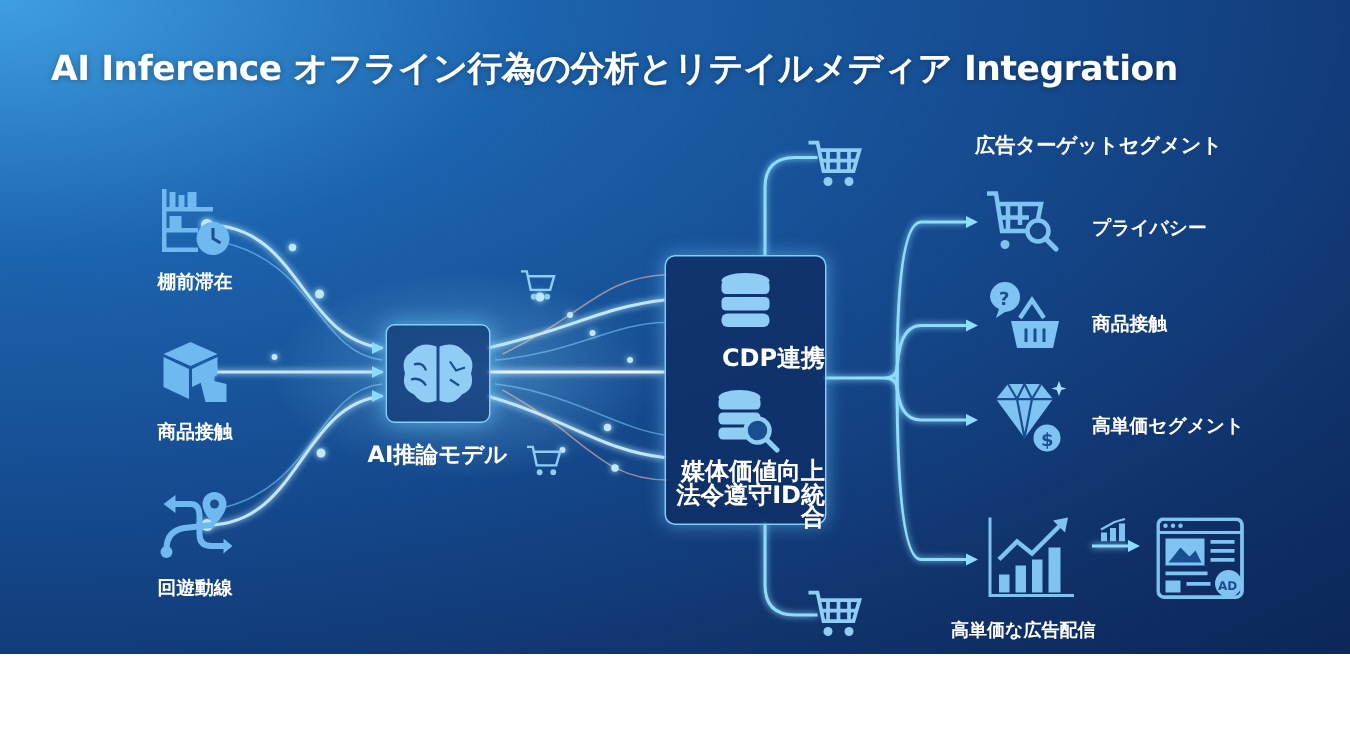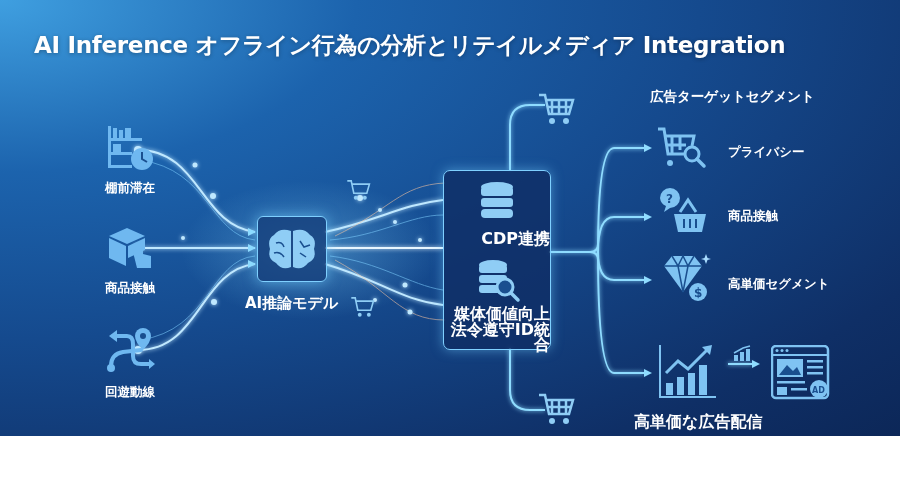--- a/index.html
+++ b/index.html
@@ -11,21 +11,21 @@
   .subtitle{position:absolute;left:66px;top:88px;color:#fff;font-size:13px;font-weight:bold;white-space:nowrap;}
   .rtitle{position:absolute;left:650px;top:88px;color:#fff;font-size:13.5px;font-weight:bold;white-space:nowrap;text-align:right;}
   svg.flow{position:absolute;left:0;top:0;}
   .inp{position:absolute;width:110px;text-align:right;}
   .inp .lbl{color:#fff;font-size:12.5px;font-weight:bold;margin-top:4px;}
   .ai-box{position:absolute;left:257px;top:216px;width:68px;height:64px;border:1.5px solid #7fd0ff;border-radius:6px;background:rgba(20,60,120,.75);box-shadow:0 0 14px rgba(120,210,255,.6);}
   .ai-label{position:absolute;left:245px;top:294px;color:#fff;font-size:15px;font-weight:bold;white-space:nowrap;}
   .cdp-box{position:absolute;left:443px;top:170px;width:106px;height:178px;border:1.5px solid #7fd0ff;border-radius:7px;background:rgba(15,45,100,.8);box-shadow:0 0 12px rgba(120,210,255,.5);}
   .cdp-lbl{position:absolute;width:106px;text-align:right;color:#fff;font-size:16px;font-weight:bold;line-height:15px;}
   .seg{position:absolute;color:#fff;font-size:12.5px;font-weight:bold;white-space:nowrap;}
-  .out-lbl{position:absolute;color:#fff;font-size:16px;font-weight:bold;white-space:nowrap;}
+  .out-lbl{position:absolute;color:#fff;font-size:12px;font-weight:bold;white-space:nowrap;}
   .footer{position:absolute;right:18px;top:469px;color:#8fb3e0;font-size:13px;white-space:nowrap;}
 </style>
 </head>
 <body>
 
 <div class="canvas">
   <div class="glow" style="left:180px;top:180px;width:260px;height:140px;background:radial-gradient(ellipse,rgba(140,220,255,.35),rgba(0,0,0,0) 70%);"></div>
 
   <div class="title">AI Inference オフライン行為の分析とリテイルメディア Integration</div>
   <div class="rtitle">広告ターゲットセグメント</div>

